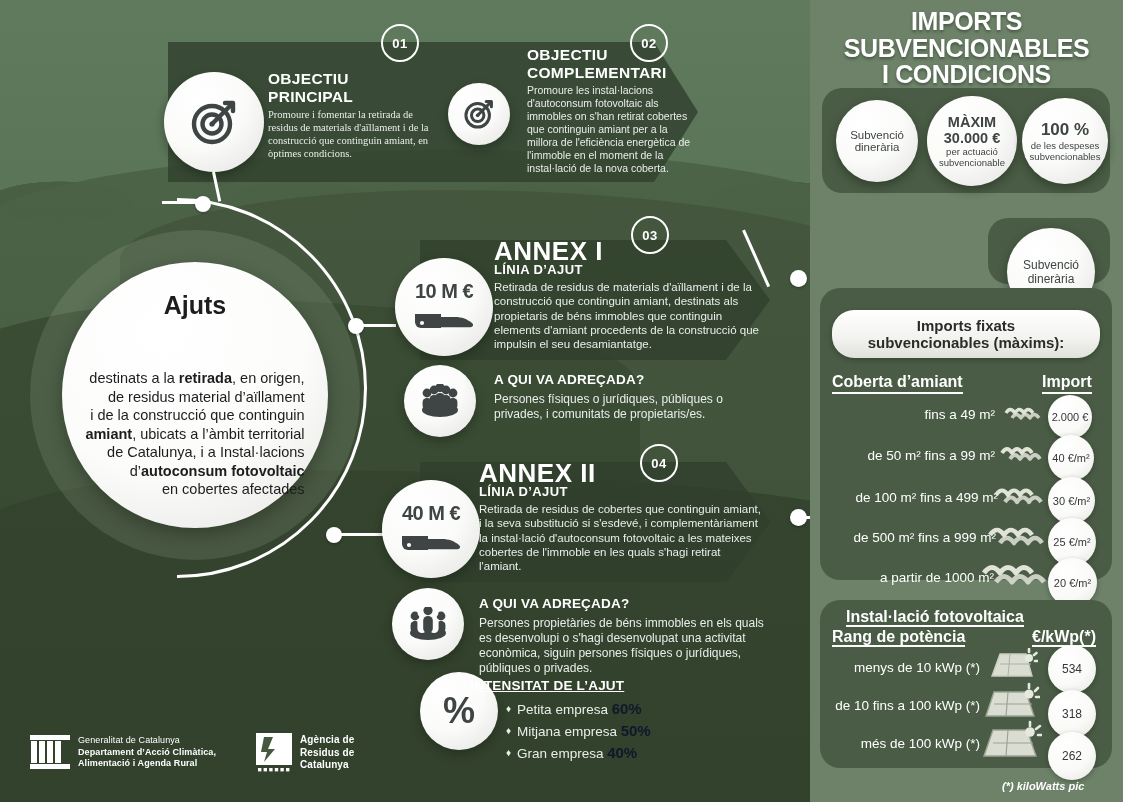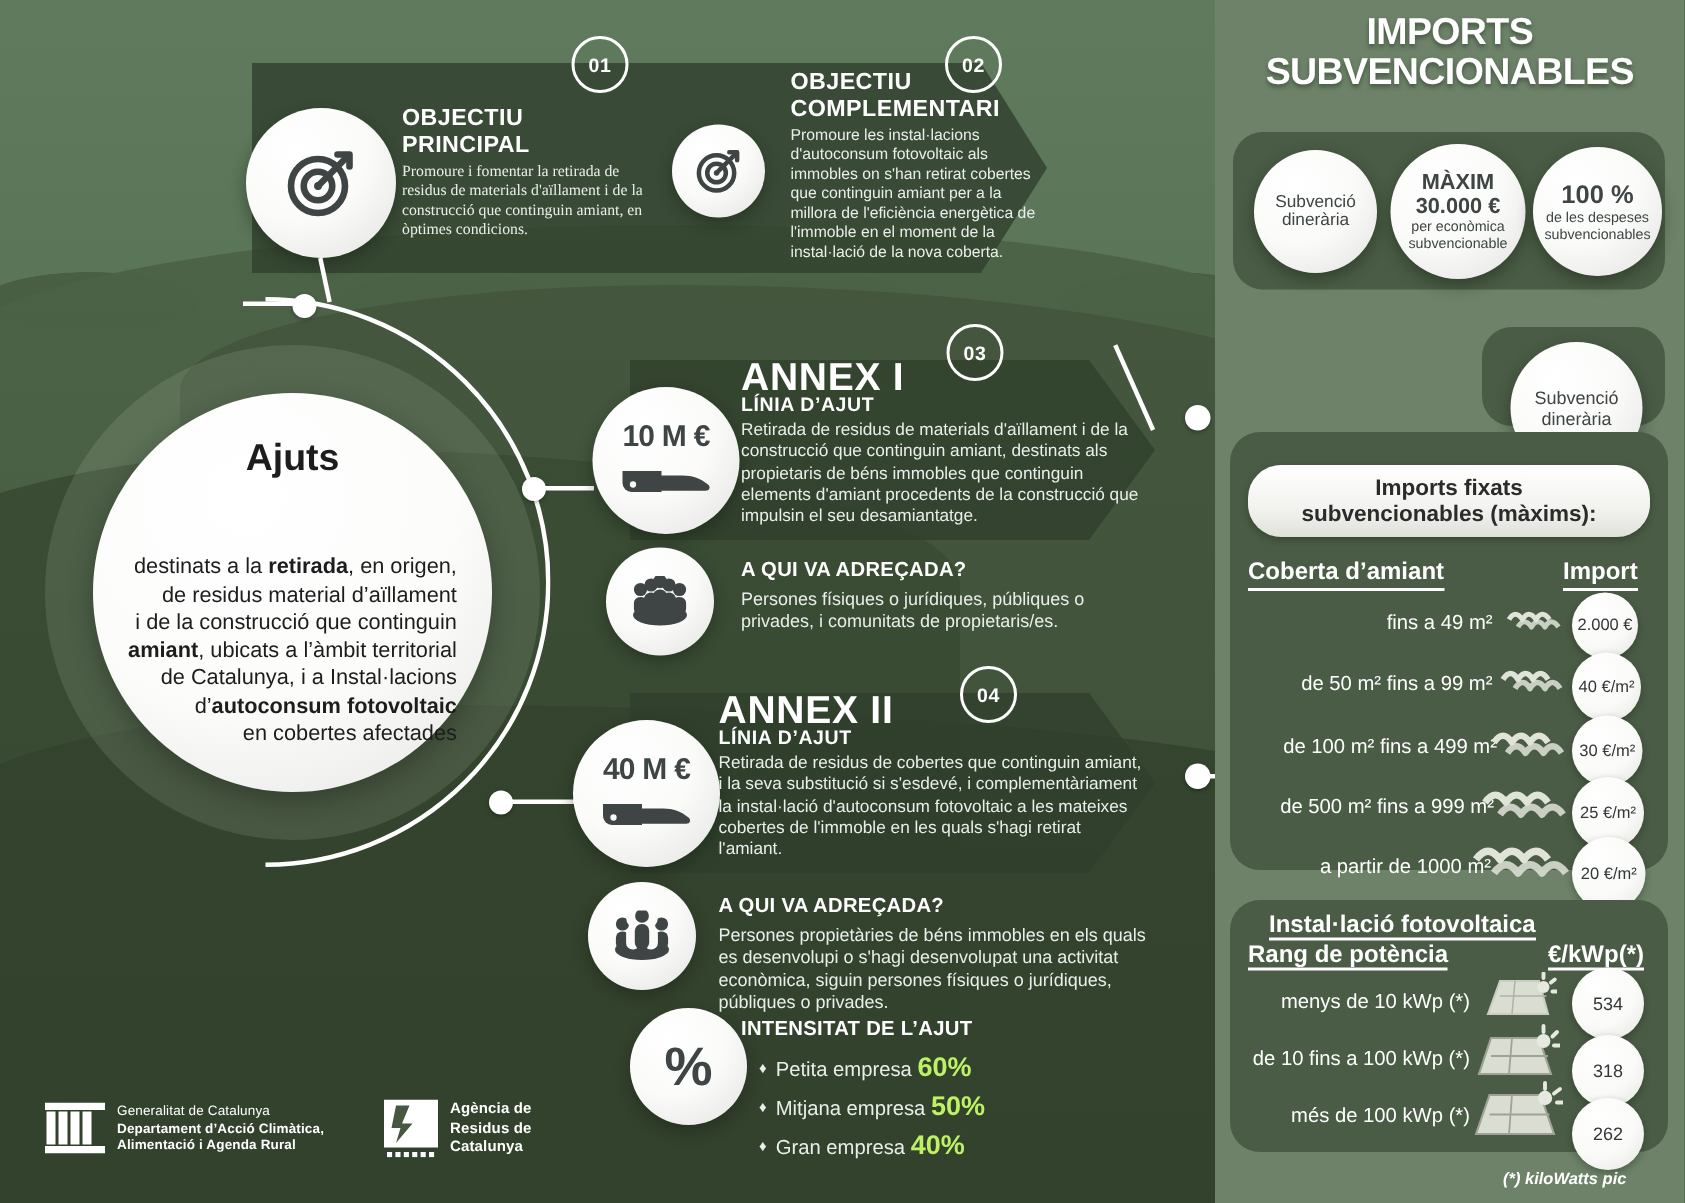--- a/index.html
+++ b/index.html
@@ -88,21 +88,21 @@
     box-shadow:0 6px 16px rgba(20,30,18,.4);
     display:flex; flex-direction:column; align-items:center; justify-content:center;
     padding:0 16px; text-align:right; color:#1d1d1d;gap:42px;
   }
   .ajuts h2 { font-size:25px; font-weight:bold; margin-bottom:7px; }
   .ajuts p  { font-size:14.5px; line-height:1.28; }
 
   
   .bullets li { list-style:none; color:#e9eeea; font-size:13.5px; line-height:1.45; }
   .bullets li::before { content:"\2666"; color:#e9eeea; margin-right:6px; font-size:10px; vertical-align:2px;}
-  .bullets b { color:#bef264; font-size:18px; }
+  .bullets b { color:#0f172a; font-size:15px; }
 
   
   .right {
     position:absolute; left:810px; top:0; width:313px; height:802px;
     background:#6d8269;
   }
   .r-title {
     position:absolute; left:0; top:8px; width:313px; text-align:center;
     color:#ffffff; font-weight:bold; font-size:25px; line-height:1.06;
     letter-spacing:-.4px;
@@ -281,21 +281,21 @@
         <circle cx="22" cy="3.6" r="4.6" fill="#3e4544"></circle>
           <rect x="17.2" y="9" width="9.6" height="17" rx="4.6" fill="#3e4544"></rect>
       </svg>
     </div>
     <div class="h-title" style="position:absolute;left:479px;top:596px;font-size:13.5px;letter-spacing:.2px;">A QUI VA ADREÇADA?</div>
     <div class="body-tx" style="position:absolute;left:479px;top:616px;width:300px;font-size:12px;">Persones propietàries de béns immobles en els quals es desenvolupi o s'hagi desenvolupat una activitat econòmica, siguin persones físiques o jurídiques, públiques o privades.</div>
 
     <div class="bubble" style="left:420px;top:672px;width:78px;height:78px;">
       <span style="font-size:36px;font-weight:bold;color:#3e4544;">%</span>
     </div>
-    <div class="h-title" style="position:absolute;left:494px;top:678px;font-size:13.5px;letter-spacing:.2px;">INTENSITAT DE L’AJUT</div>
+    <div class="h-title" style="position:absolute;left:470px;top:678px;font-size:13.5px;letter-spacing:.2px;text-decoration:underline;">INTENSITAT DE L’AJUT</div>
     <ul class="bullets" style="position:absolute;left:506px;top:698px;">
       <li><span>Petita empresa</span> <b>60%</b></li>
       <li><span>Mitjana empresa</span> <b>50%</b></li>
       <li><span>Gran empresa</span> <b>40%</b></li>
     </ul>
 
     <div class="logo-wrap" style="left:30px;top:735px;">
       <svg class="logo-mark" width="40" height="34" viewBox="0 0 40 34">
         <rect x="0" y="0" width="40" height="5" fill="#fff"></rect>
         <rect x="0" y="29" width="40" height="5" fill="#fff"></rect>
@@ -329,33 +329,34 @@
         <div>Catalunya</div>
       </div>
     </div>
 
   </div>
 
   <div class="right">
 
     <div class="r-title">
       <div>IMPORTS SUBVENCIONABLES</div>
+      <div>I CONDICIONS</div>
     </div>
 
     <div class="r-card" style="left:12px;top:88px;width:288px;height:105px;"></div>
 
     <div class="bubble" style="left:26px;top:100px;width:82px;height:82px;flex-direction:column;font-size:11.5px;">
       <span>Subvenció</span>
       <span>dinerària</span>
     </div>
 
     <div class="bubble" style="left:117px;top:96px;width:90px;height:90px;flex-direction:column;line-height:1.14;">
       <span style="font-size:14.5px;font-weight:bold;">MÀXIM</span>
       <span style="font-size:14.5px;font-weight:bold;">30.000 €</span>
-      <span style="font-size:9.5px;">per econòmica</span>
+      <span style="font-size:9.5px;">per actuació</span>
       <span style="font-size:9.5px;">subvencionable</span>
     </div>
 
     <div class="bubble" style="left:212px;top:98px;width:86px;height:86px;flex-direction:column;line-height:1.16;">
       <span style="font-size:17px;font-weight:bold;">100 %</span>
       <span style="font-size:9.5px;">de les despeses</span>
       <span style="font-size:9.5px;">subvencionables</span>
     </div>
 
     <div class="r-card" style="left:178px;top:218px;width:122px;height:66px;"></div>

